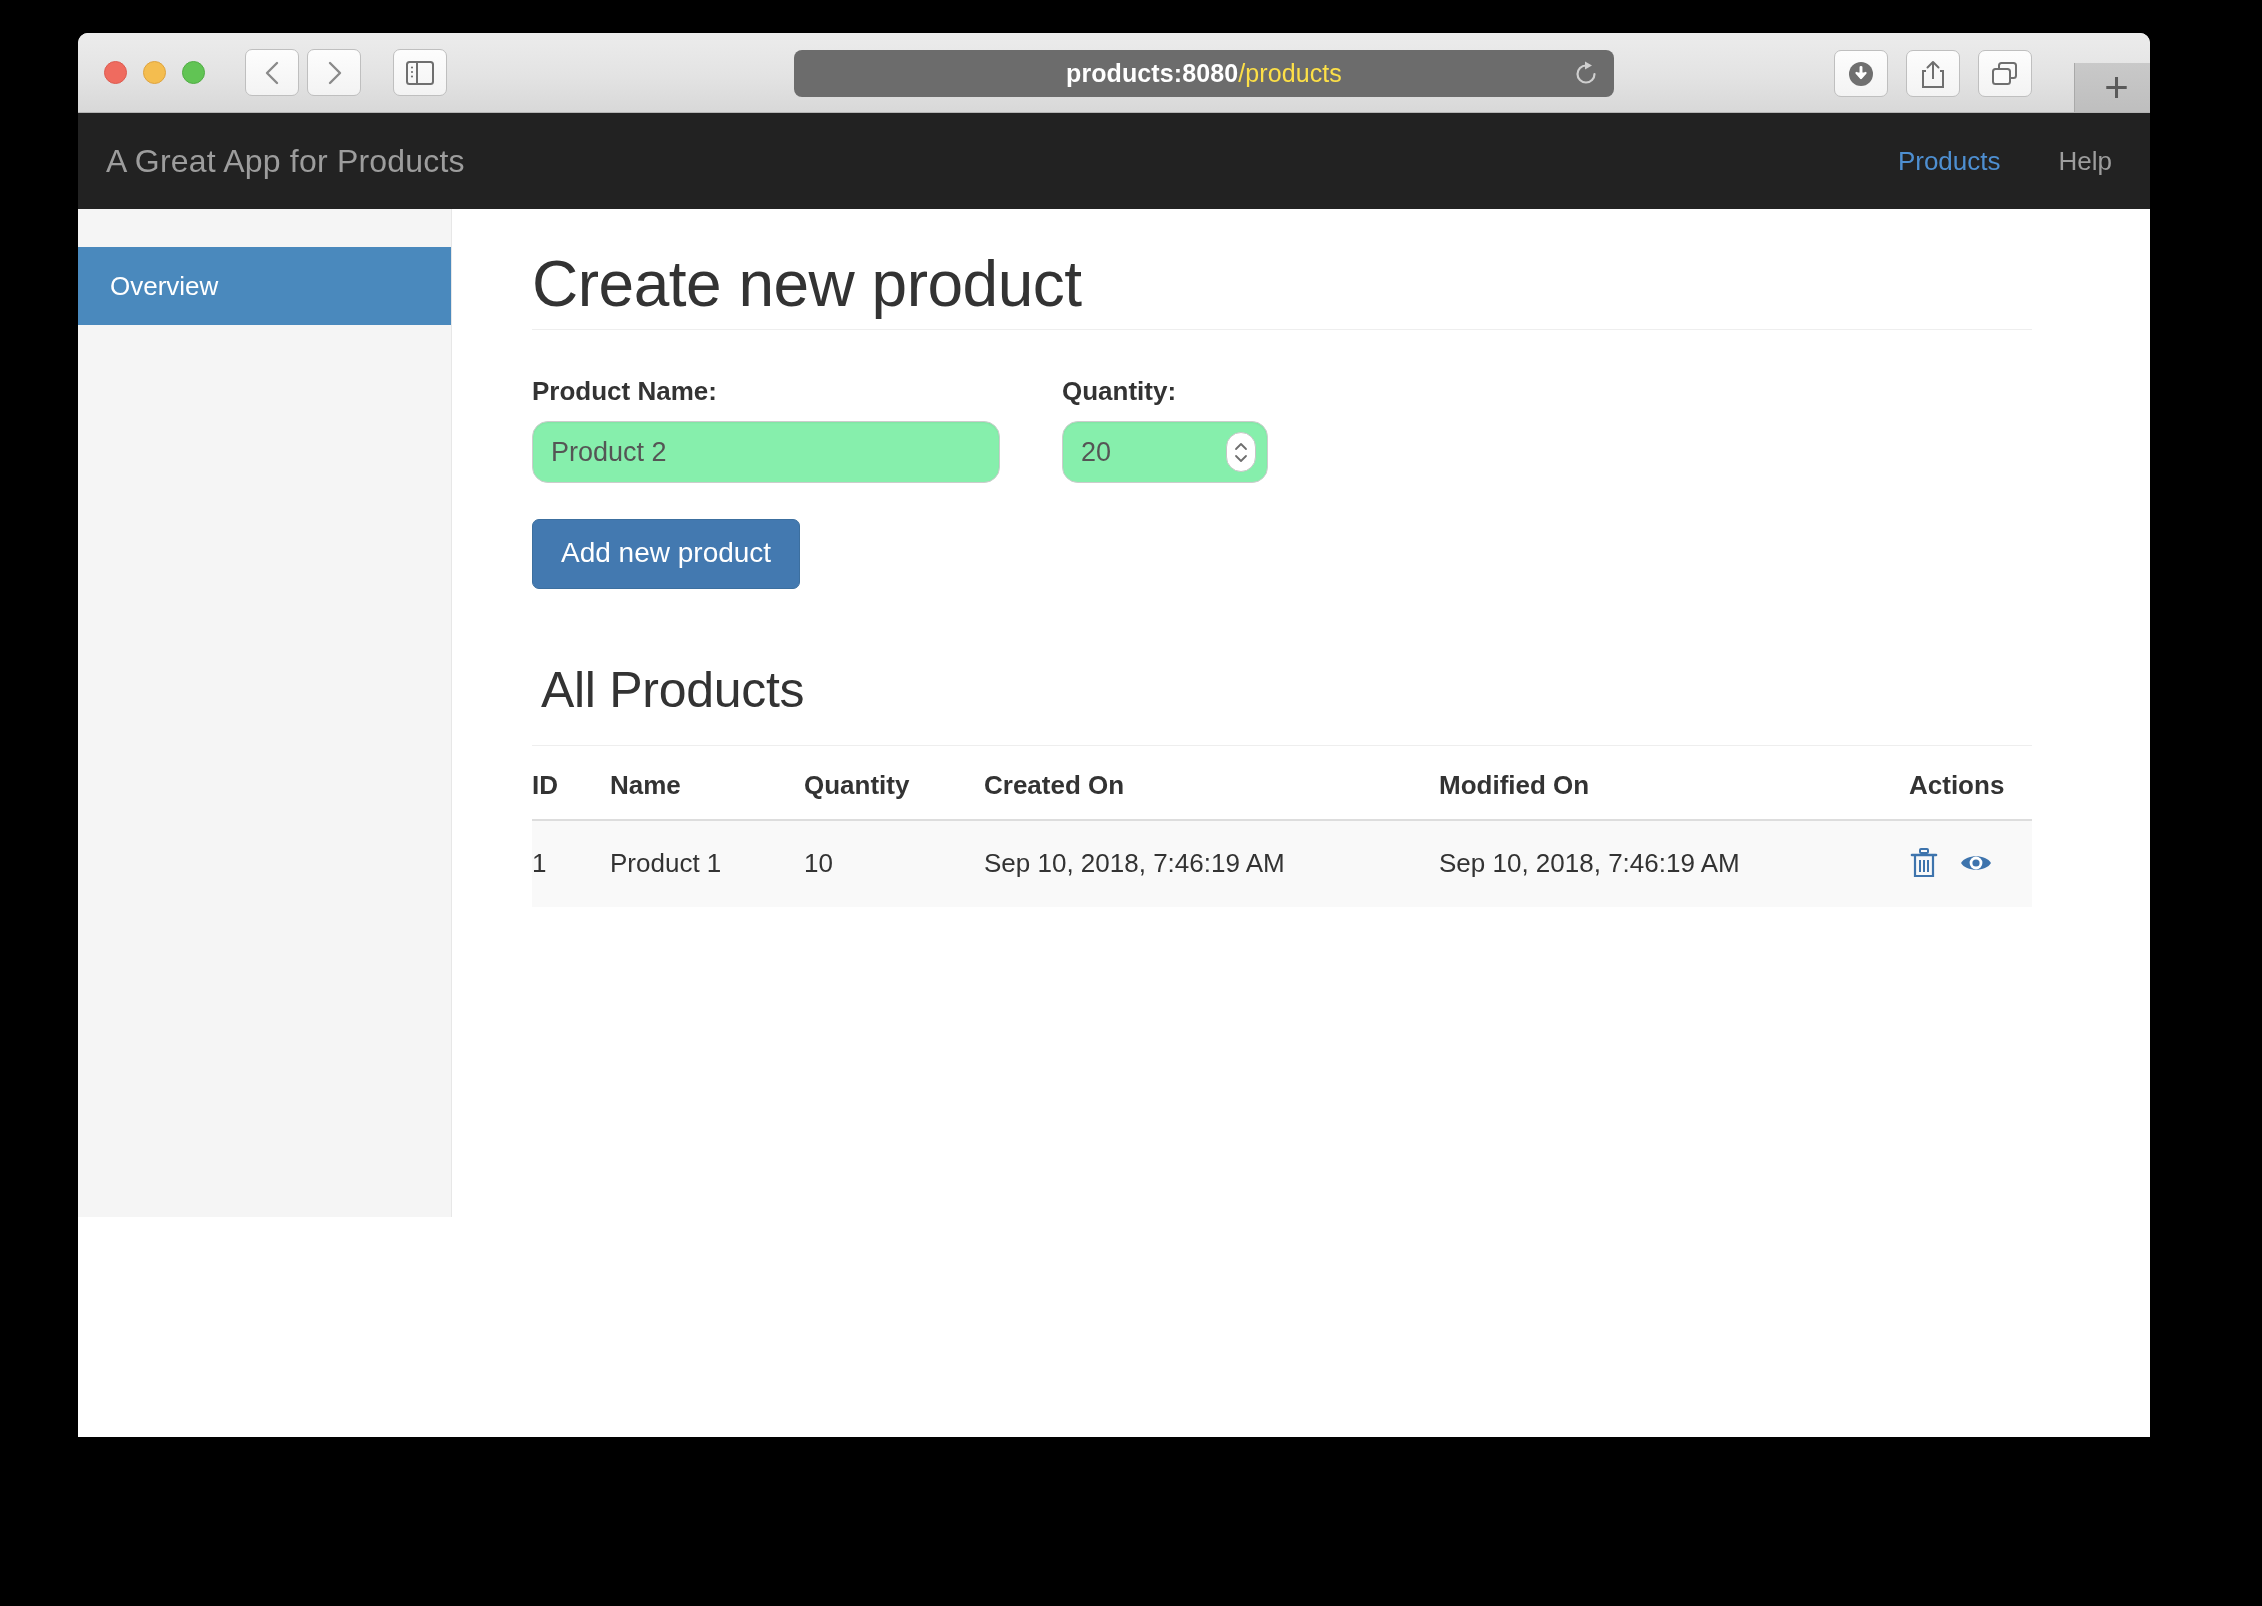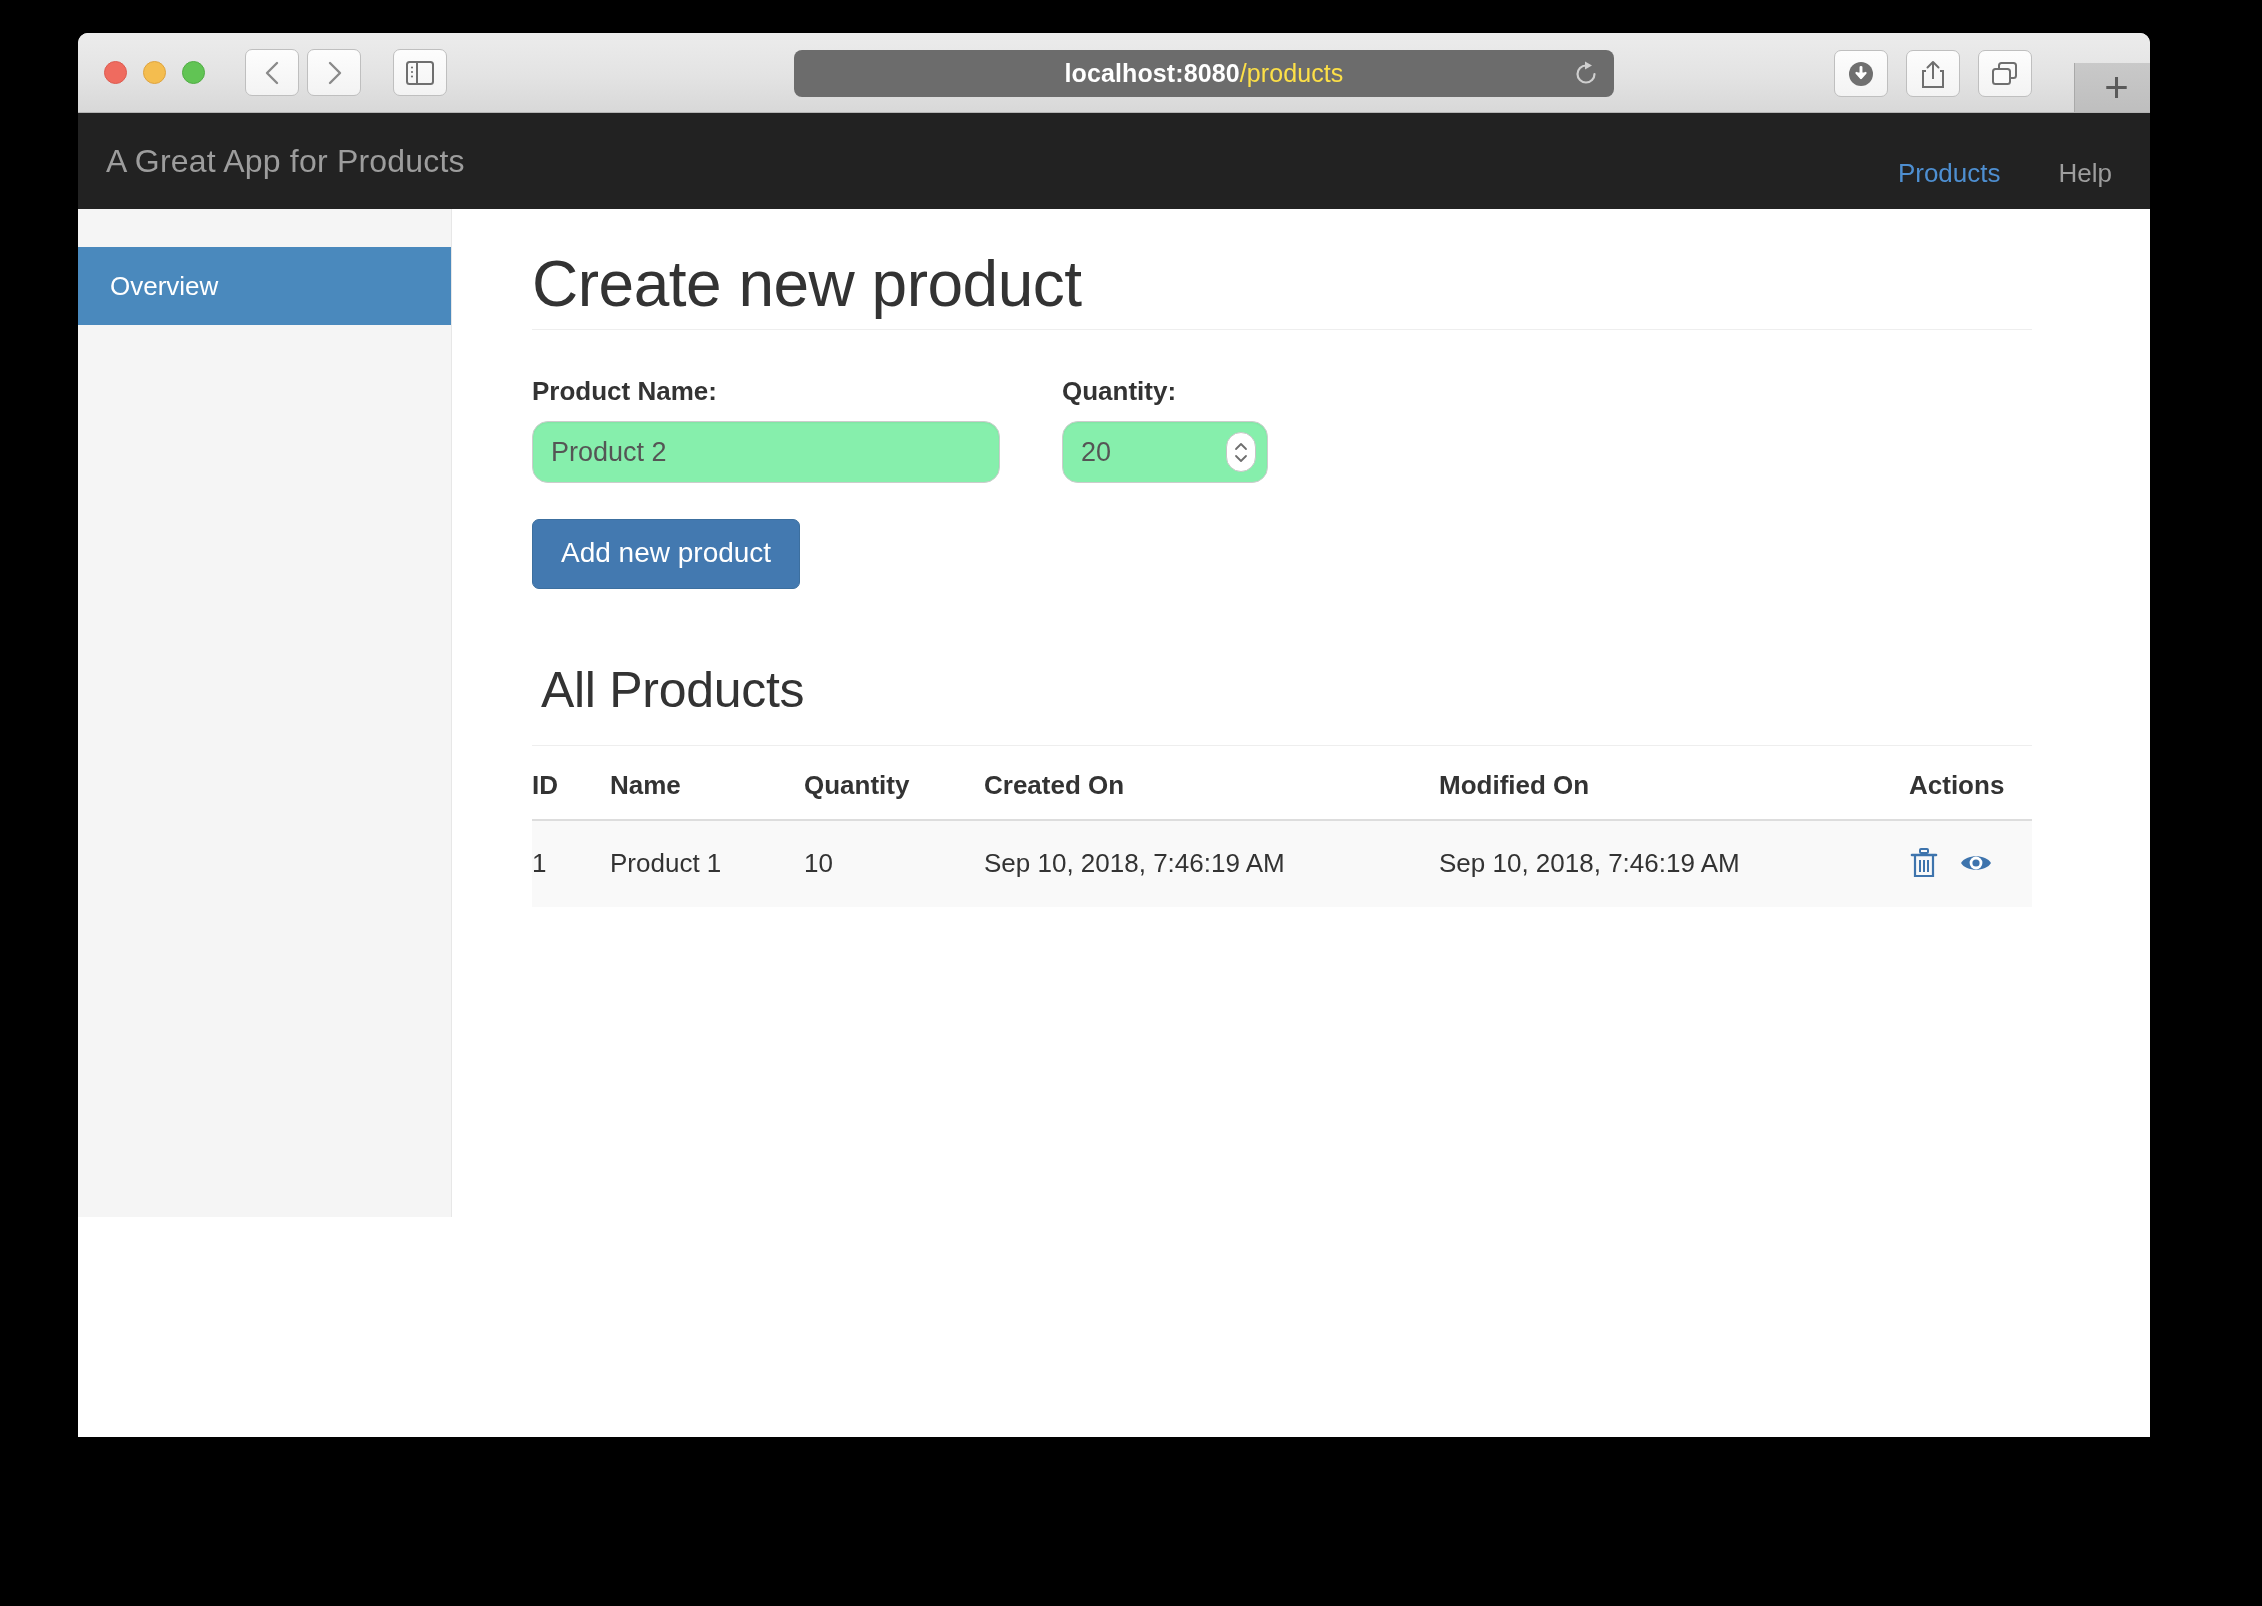--- a/index.html
+++ b/index.html
@@ -89,21 +89,21 @@
     display: flex; align-items: center;
     padding: 0 0 0 28px;
     position: relative;
   }
   .brand {
     color: #9d9d9d;
     font-size: 32px;
     letter-spacing: 0.2px;
   }
   .nav-links {
-    position: absolute; right: 38px; top: 12px; height: 96px;
+    position: absolute; right: 38px; top: 0; height: 96px;
     display: flex; align-items: center; gap: 58px;
   }
   .nav-link { font-size: 26px; color: #9d9d9d; }
   .nav-link.active { color: #4e8fd1; }
 
   .body-row { display: flex; height: 1228px; }
 
   .sidebar {
     width: 374px;
     background: #f5f5f5;
@@ -260,21 +260,21 @@
             <circle cx="6" cy="6.5" r="1.1" fill="#6f6f6f"></circle>
             <circle cx="6" cy="11" r="1.1" fill="#6f6f6f"></circle>
             <circle cx="6" cy="15.5" r="1.1" fill="#6f6f6f"></circle>
           </svg>
         </span>
       </div>
     </div>
 
     <div class="urlbar">
       <div class="url-text">
-        <span class="host">localhost:8080</span><span class="path">/products</span>
+        <span class="host">products:8080</span><span class="path">/products</span>
       </div>
       <span class="reload-icon">
         <svg width="28" height="28" viewBox="0 0 28 28">
           <path d="M14 5.5 A8.5 8.5 0 1 0 22.5 14" fill="none" stroke="#cfcfcf" stroke-width="2.2" stroke-linecap="round"></path>
           <polygon points="13,1.5 20,5.6 13,9.6" fill="#cfcfcf"></polygon>
         </svg>
       </span>
     </div>
 
     <div class="right-tools">

